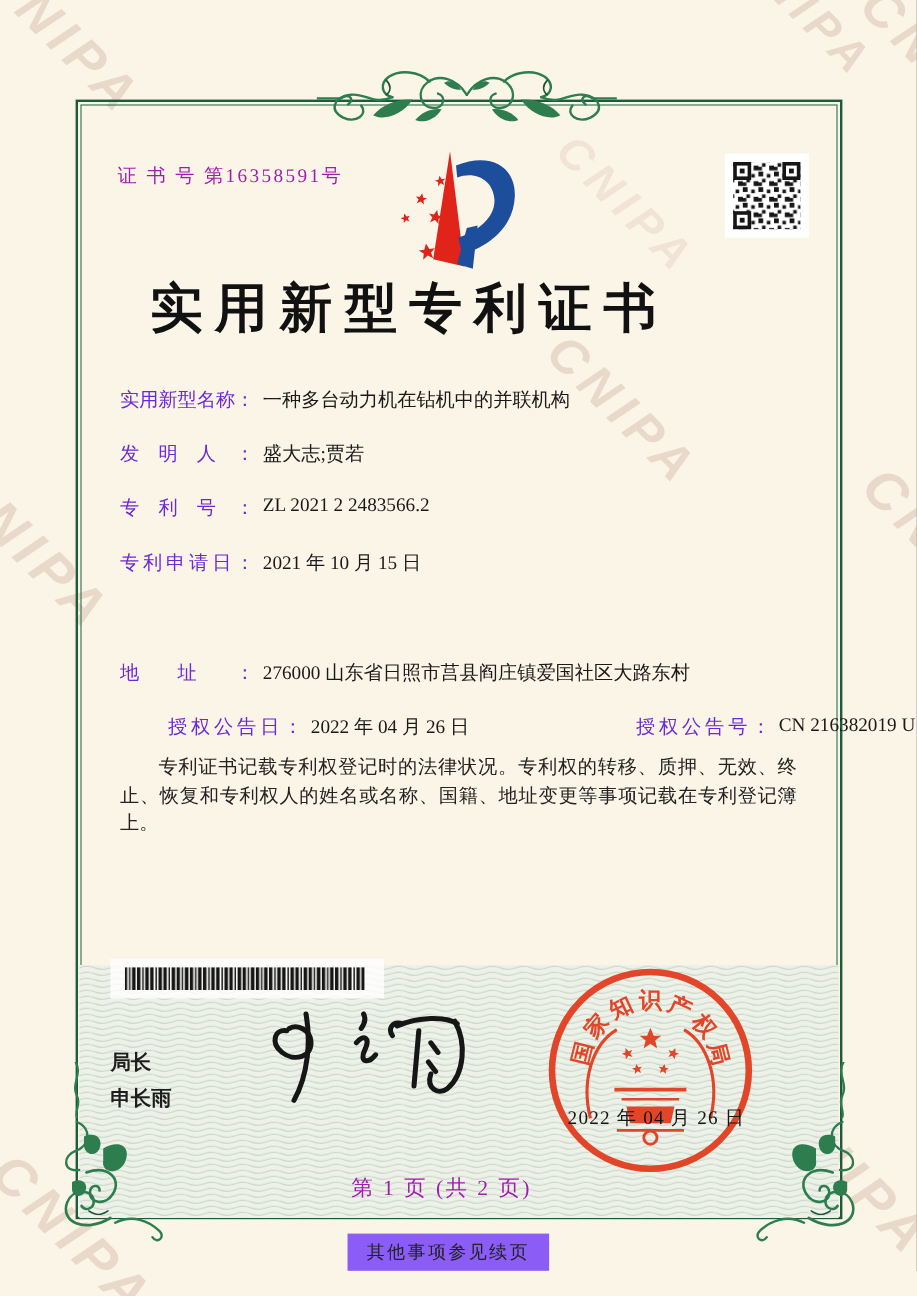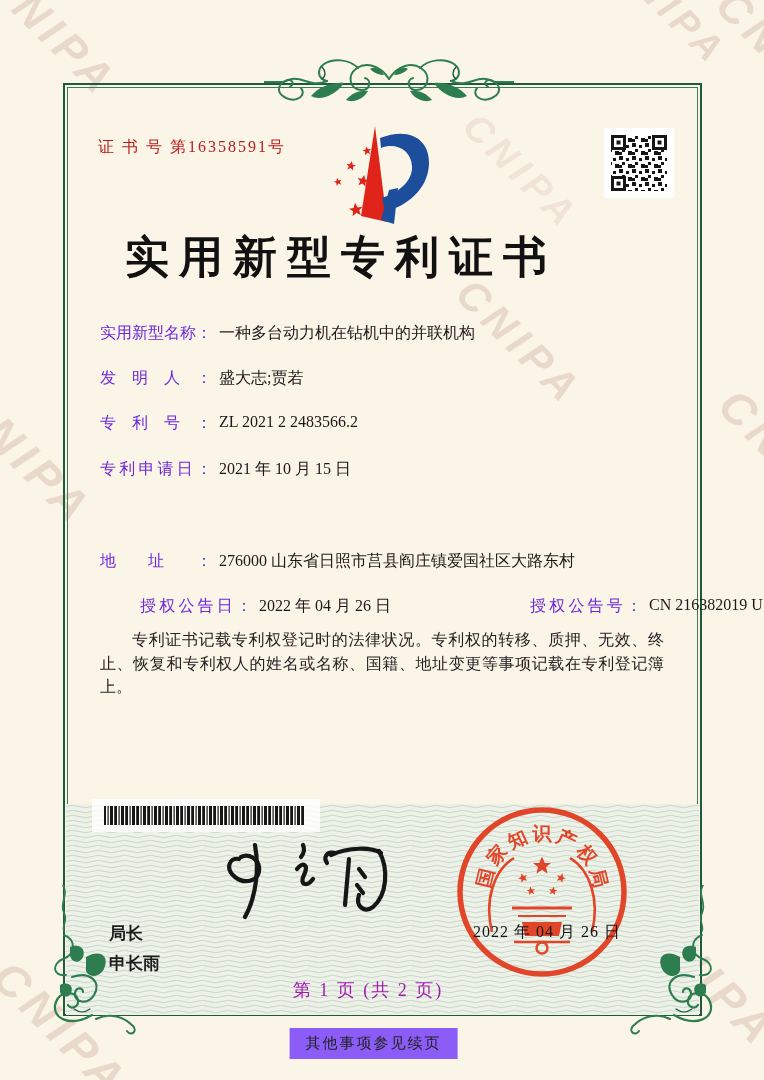--- a/index.html
+++ b/index.html
@@ -27,21 +27,21 @@
     letter-spacing:6px;transform:rotate(45deg);white-space:nowrap;user-select:none;
   }
   .frame{
     position:absolute;left:63px;top:83px;width:639px;height:933px;
     border:2.5px solid var(--border-green);
   }
   .frame-inner{
     position:absolute;left:2px;top:2px;right:2px;bottom:2px;
     border:1px solid #3c7a58;
   }
-  .cert-no{position:absolute;left:98px;top:137px;font-size:16px;letter-spacing:2px;color:#b91c1c;}
+  .cert-no{position:absolute;left:98px;top:137px;font-size:16px;letter-spacing:2px;color:#a21caf;}
   .logo{position:absolute;left:318px;top:124px;}
   .qr{position:absolute;left:606px;top:130px;width:66px;height:66px;background:#fff;
       box-shadow:0 0 0 2px #fff;}
   .title{
     position:absolute;left:63px;top:228px;width:546px;text-align:center;
     font-size:44px;font-weight:700;letter-spacing:10px;text-indent:10px;color:#111;
   }
   .field-row{position:absolute;left:100px;font-size:16px;white-space:nowrap;}
   .flabel{display:inline-block;width:112px;text-align:justify;text-align-last:justify;
           vertical-align:top;color:#6d28d9;}
@@ -49,22 +49,22 @@
   .grant2{position:absolute;left:390px;top:0;}
   .paras{
     position:absolute;left:100px;top:628px;width:564px;
     font-size:16px;line-height:23.5px;text-align:justify;color:#232323;
   }
   .paras p{text-indent:32px;}
   .band{position:absolute;left:66px;top:804px;width:633px;height:211px;}
   .barcode-wrap{position:absolute;left:92px;top:799px;width:228px;height:33px;
                 background:rgba(255,255,255,0.8);}
   .barcode{position:absolute;left:12px;top:7px;width:200px;height:19px;}
-  .signer{position:absolute;left:109px;font-size:17px;font-weight:600;
-          font-family:"Liberation Sans","DejaVu Sans",sans-serif;color:#1d1d1d;margin-top:48px;}
+  .signer{position:absolute;left:92px;font-size:17px;font-weight:600;
+          font-family:"Liberation Sans","DejaVu Sans",sans-serif;color:#1d1d1d;}
   .signature{position:absolute;left:215px;top:833px;}
   .seal{position:absolute;left:452px;top:804px;}
   .seal-date{
     position:absolute;left:462px;top:922px;width:170px;text-align:center;
     font-size:16px;letter-spacing:1px;color:#161616;white-space:nowrap;
   }
   .page-info{position:absolute;left:63px;top:978px;width:610px;text-align:center;
              font-size:18px;letter-spacing:2px;color:#a21caf;}
   .cont-note{
     position:absolute;left:382px;top:1028px;transform:translateX(-55%);

